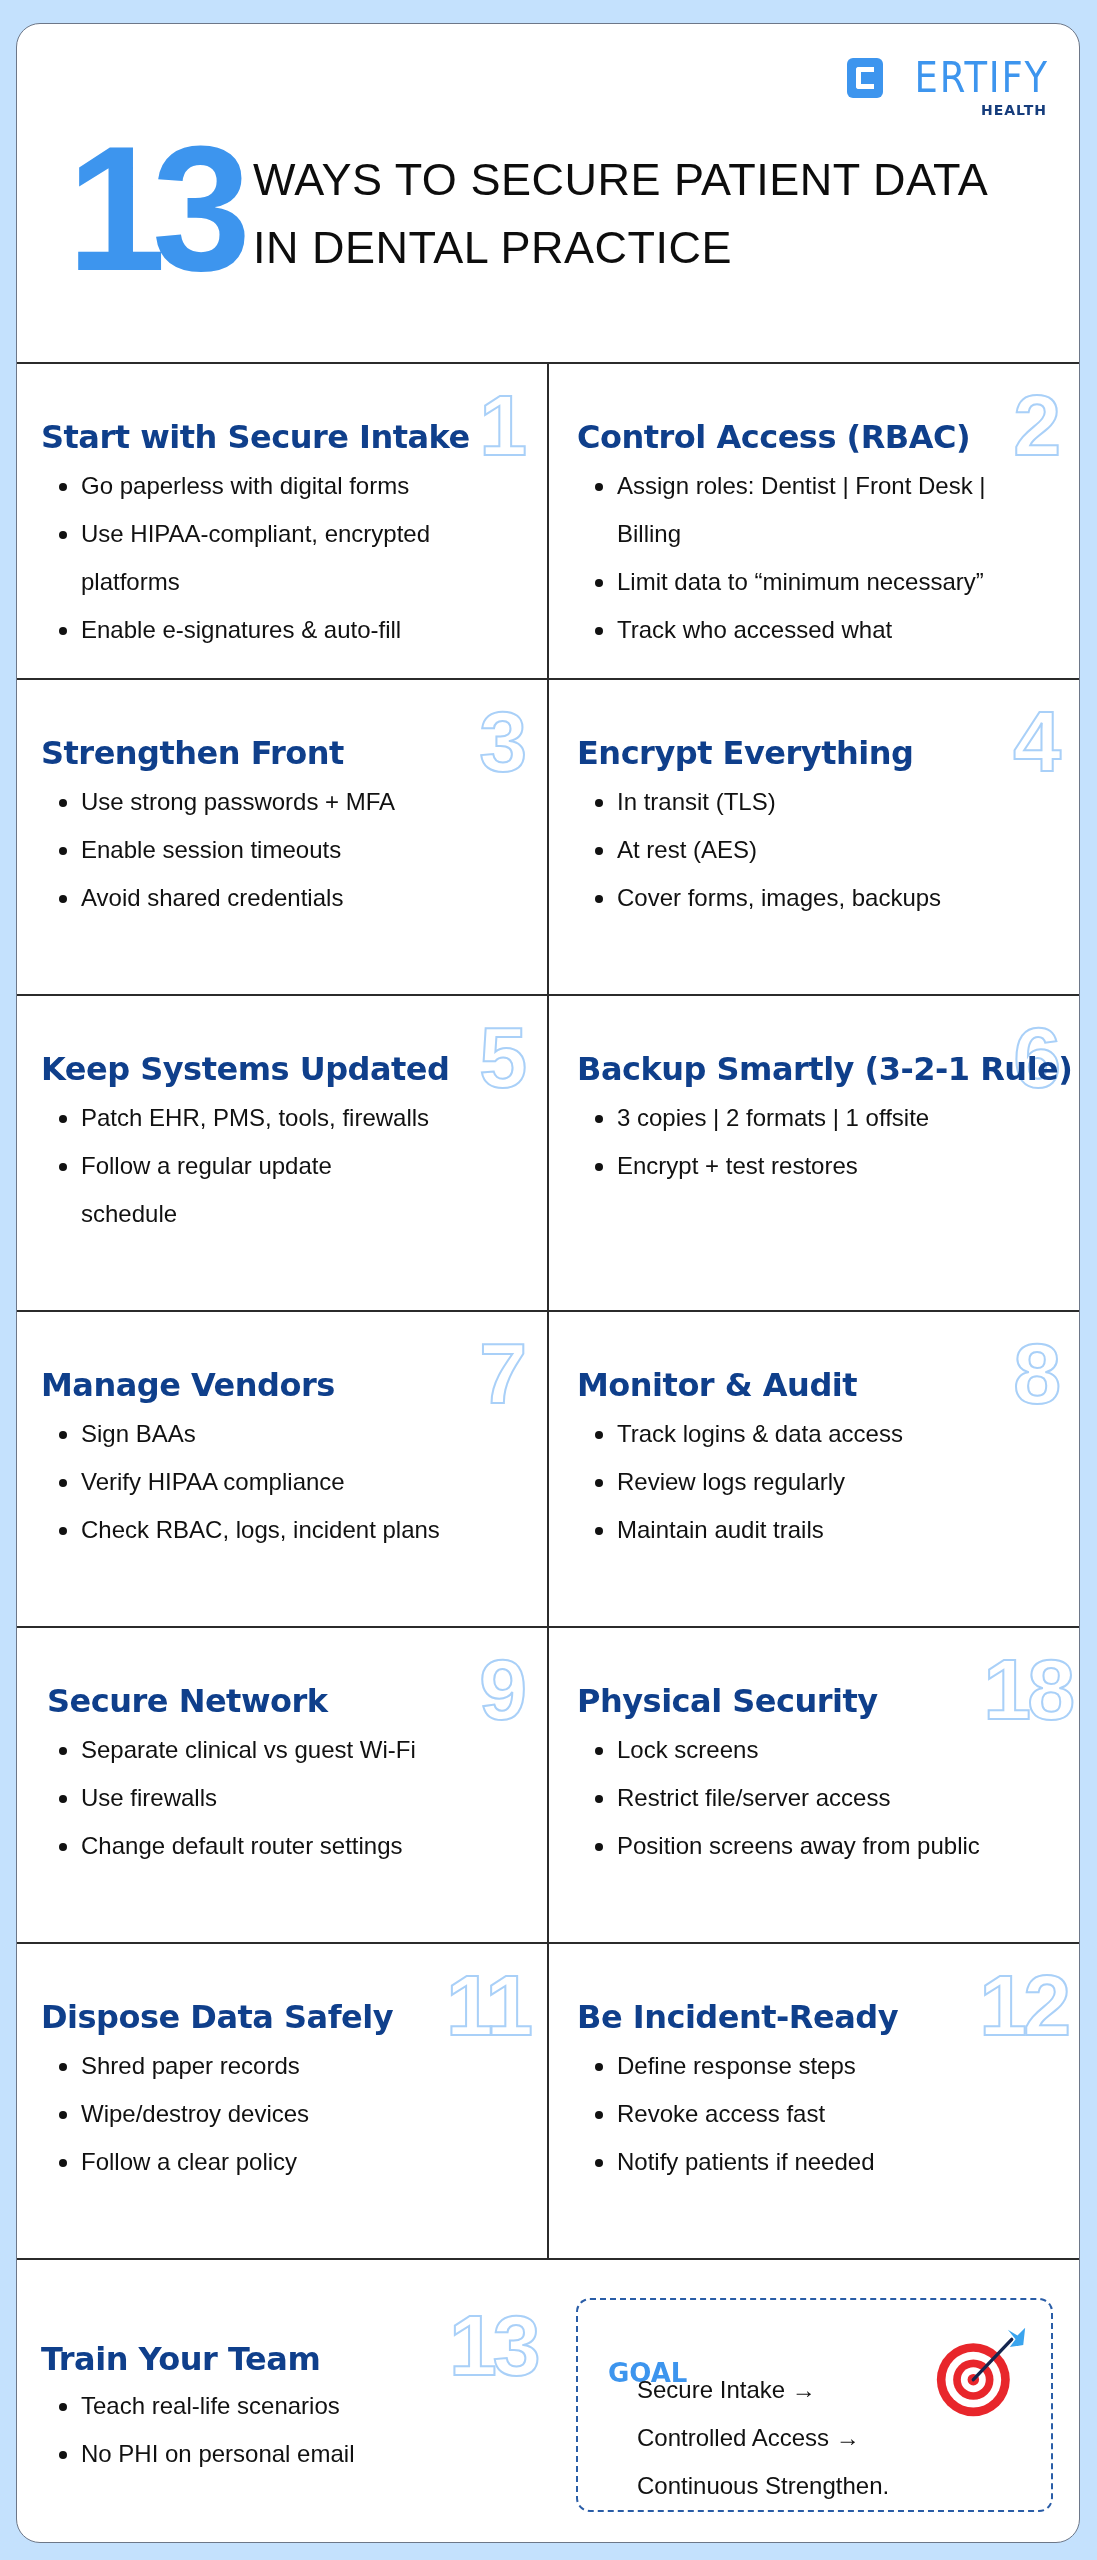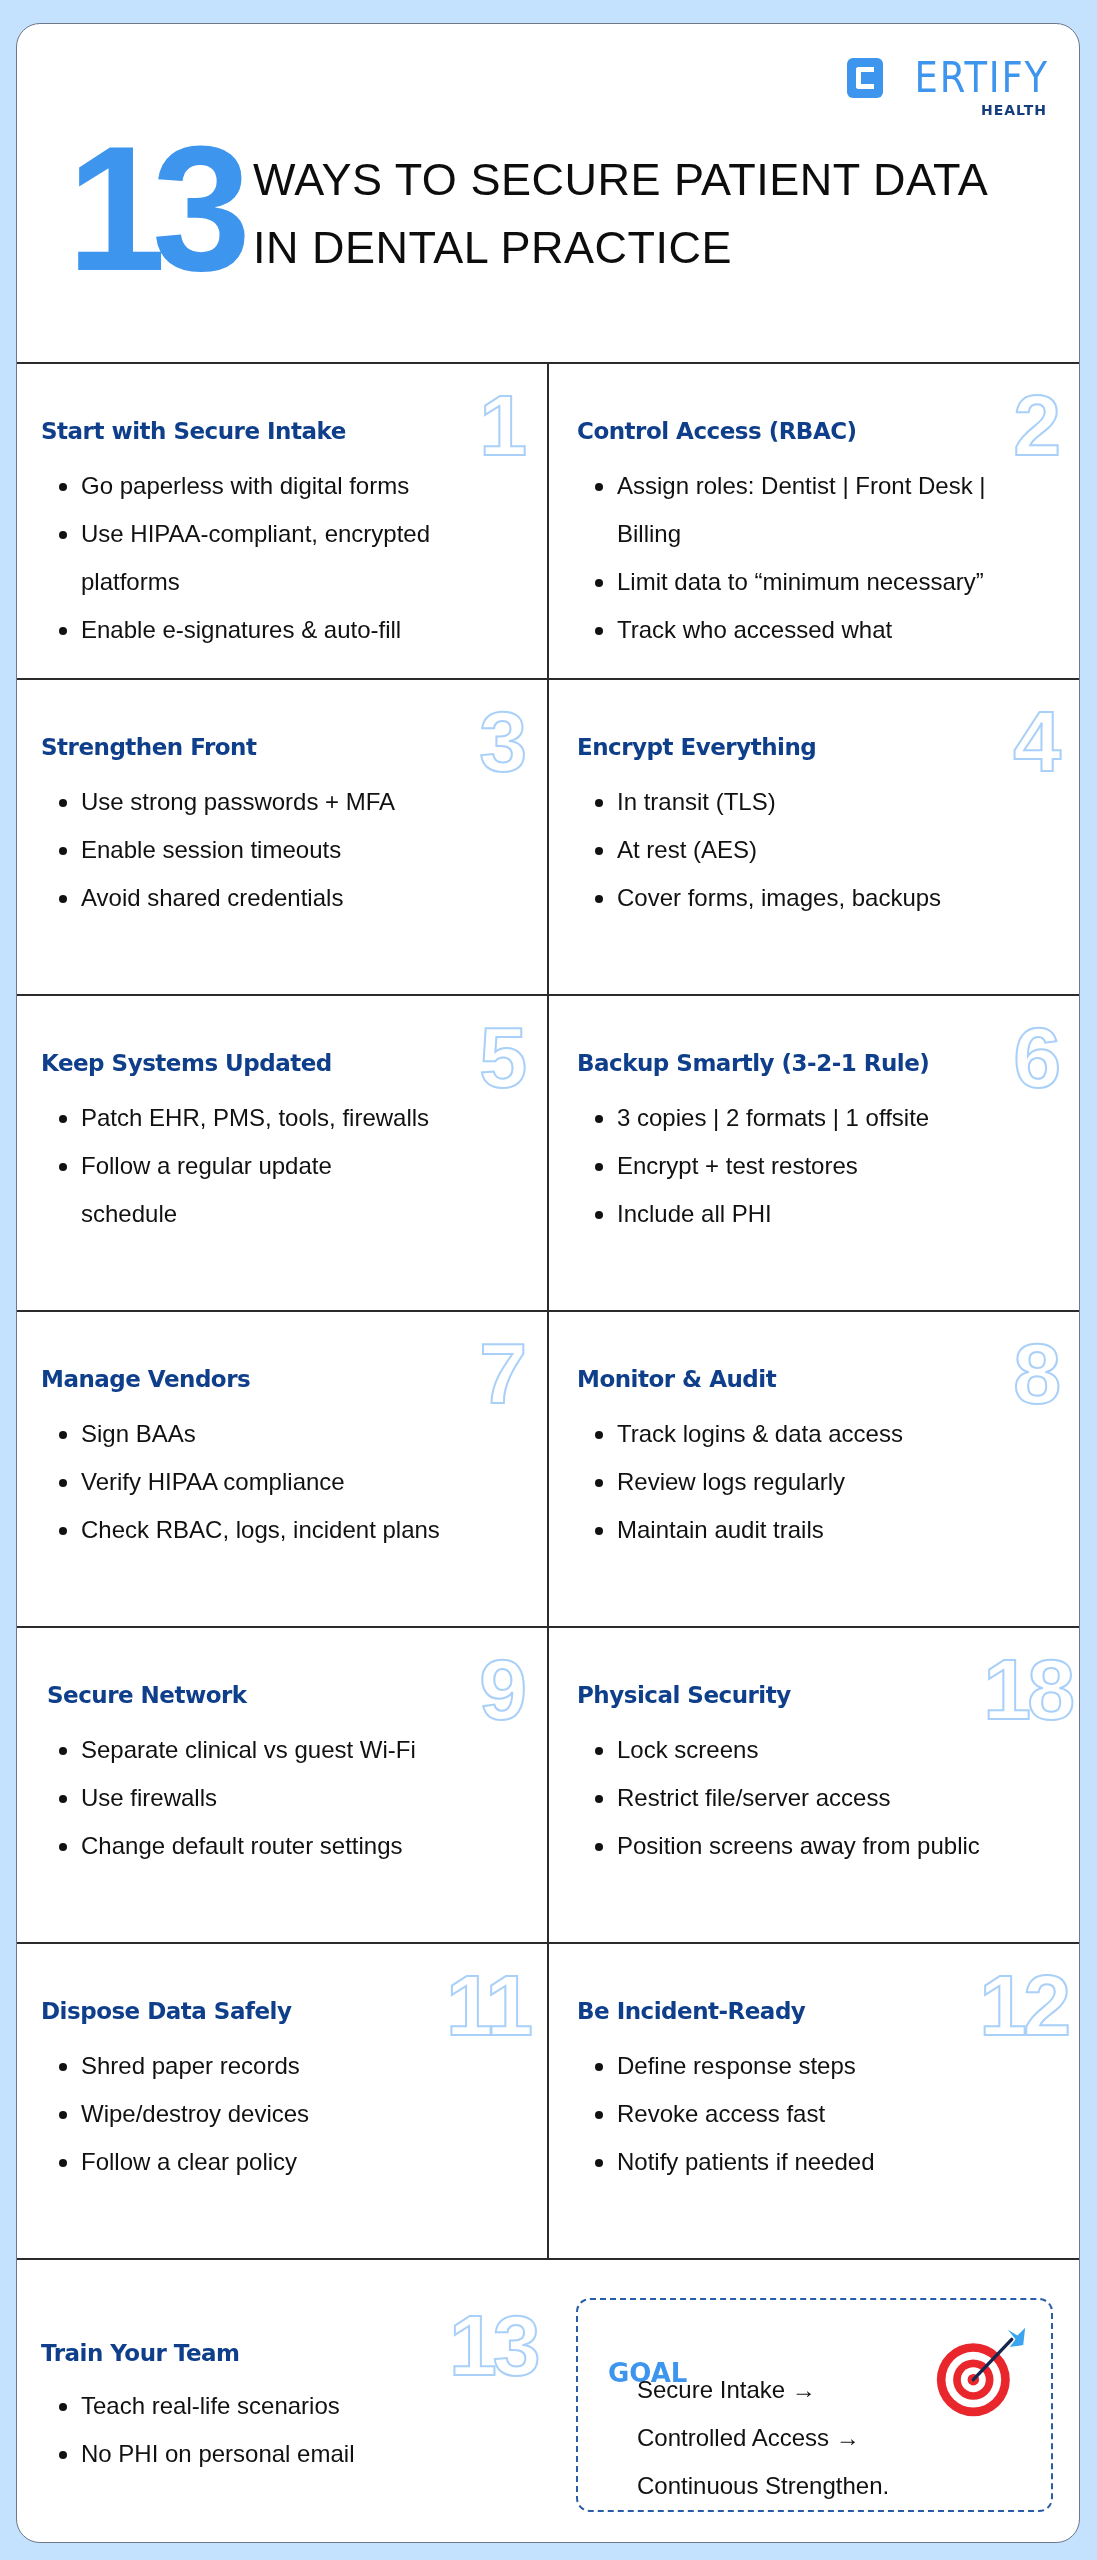--- a/index.html
+++ b/index.html
@@ -44,21 +44,21 @@
   .grid { position: absolute; left: 0; top: 338px; width: 1064px; }
   .row { position: relative; height: 316px; border-top: 2px solid #2b2b2b; display: flex; }
   .cell { position: relative; width: 532px; height: 100%; }
   .cell.left { border-right: 2px solid #2b2b2b; }
   .cell-num {
     position: absolute; right: 24px; top: 16px; font-size: 86px; line-height: 90px; font-weight: bold;
     color: #ffffff; -webkit-text-stroke: 2px #a9d0f8; font-family: "Liberation Sans", sans-serif;
     letter-spacing: -4px;
   }
   .cell-title {
-    position: absolute; left: 24px; top: 54px; font-size: 23px; font-weight: bold; color: #0f3f8b;
+    position: absolute; left: 24px; top: 54px; font-size: 32px; font-weight: bold; color: #0f3f8b;
     font-family: "DejaVu Sans", sans-serif; letter-spacing: -0.5px;
   }
   .cell.right .cell-title { left: 28px; }
   .bullets { position: absolute; left: 40px; top: 98px; right: 14px; list-style: none; }
   .cell.right .bullets { left: 44px; }
   .bullets li {
     position: relative; padding-left: 24px; font-size: 24px; line-height: 48px; color: #111;
     font-family: "Liberation Sans", sans-serif;
   }
   .bullets li::before {
@@ -153,21 +153,20 @@
           <li>Patch EHR, PMS, tools, firewalls</li>
           <li style="padding-right:150px">Follow a regular update schedule</li>
         </ul>
       </div>
       <div class="cell right">
         <div class="cell-num">6</div>
         <div class="cell-title">Backup Smartly (3-2-1 Rule)</div>
         <ul class="bullets">
           <li>3 copies | 2 formats | 1 offsite</li>
           <li>Encrypt + test restores</li>
-          <li>Include all PHI</li>
         </ul>
       </div>
     </div>
 
     <div class="row">
       <div class="cell left">
         <div class="cell-num">7</div>
         <div class="cell-title">Manage Vendors</div>
         <ul class="bullets">
           <li>Sign BAAs</li>

